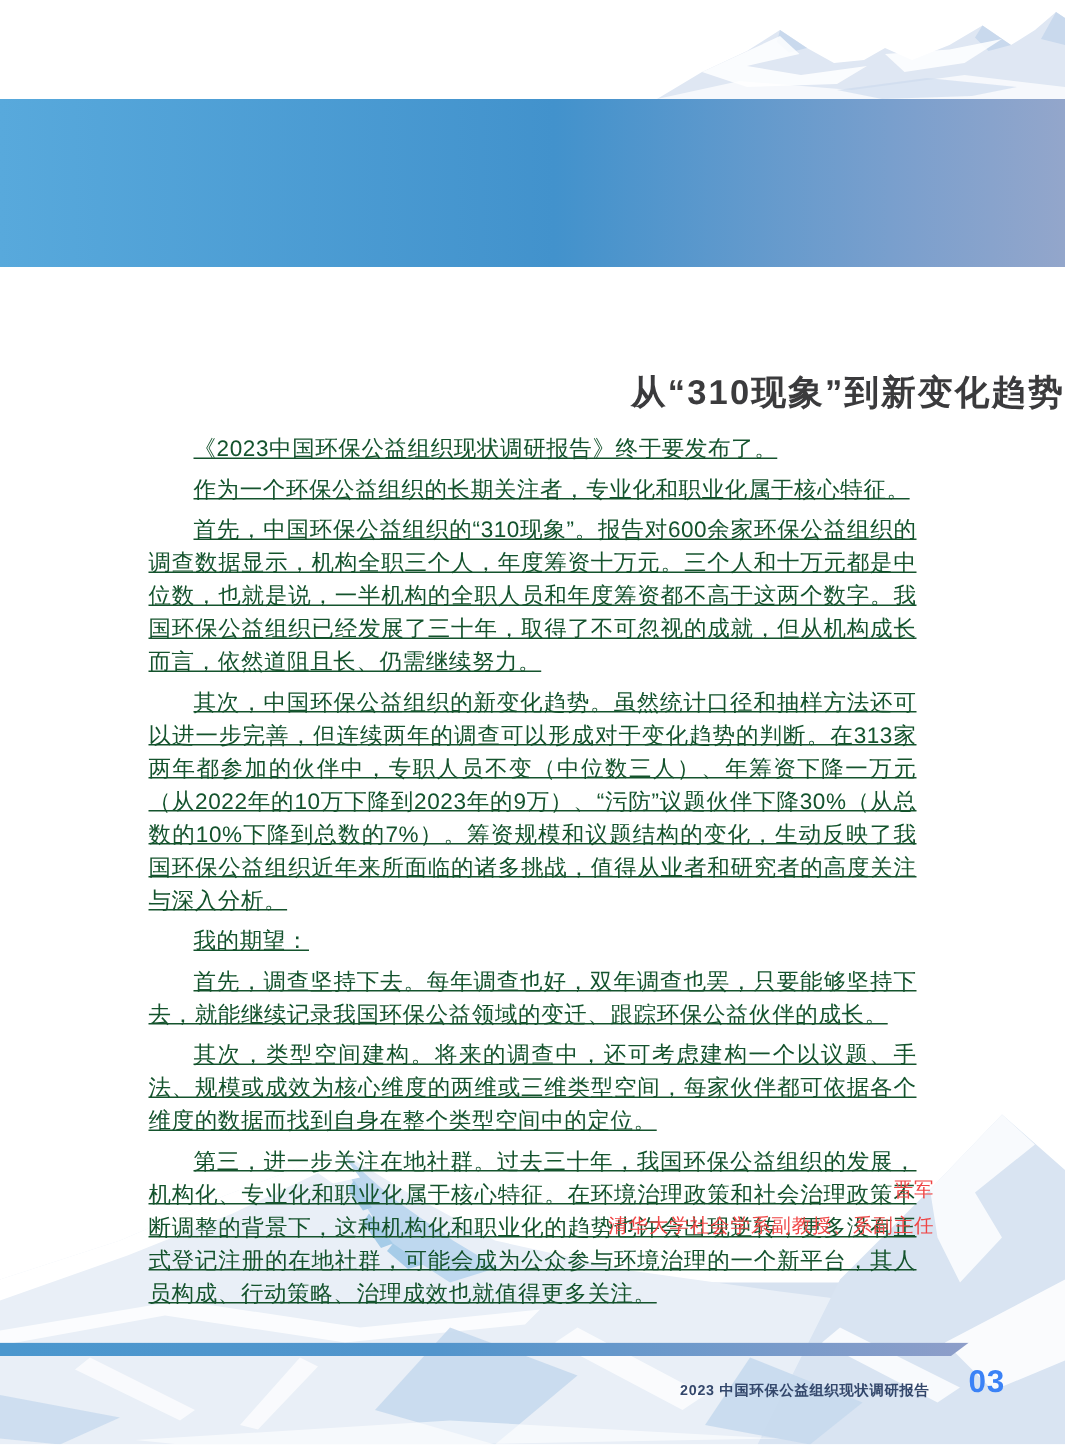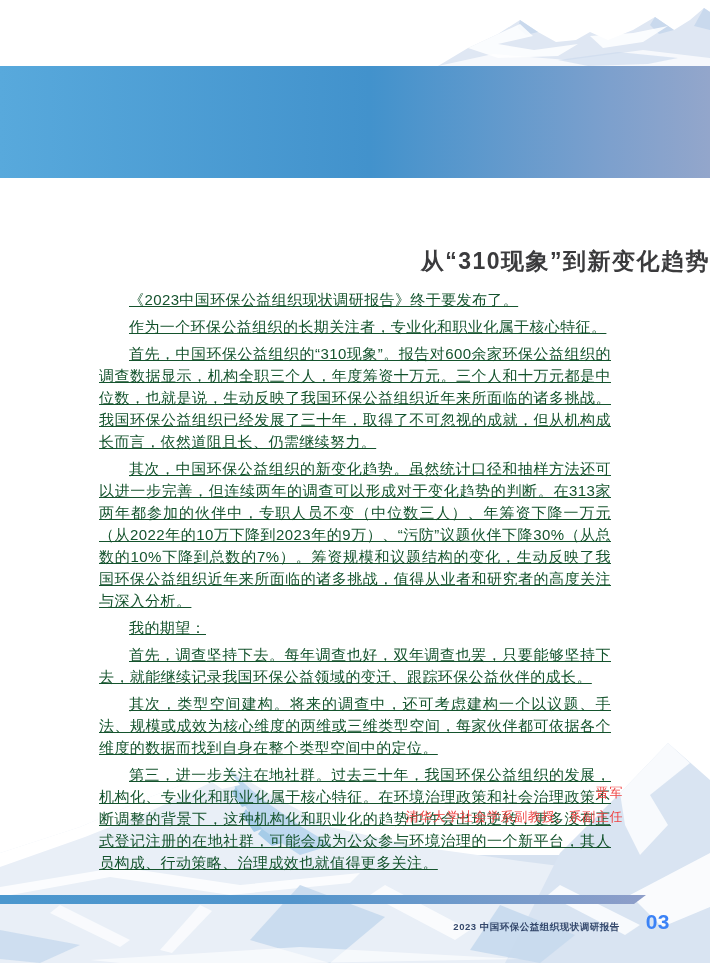--- a/index.html
+++ b/index.html
@@ -105,21 +105,21 @@
     <polygon fill="#ffffff" opacity="0.85" points="630,160 710,118 710,172 662,192"></polygon>
     <polygon fill="#c7d9ed" opacity="0.8" points="0,195 80,210 40,228 0,224"></polygon>
     <polygon fill="#ffffff" opacity="0.6" points="90,225 300,212 520,224 300,228 120,228"></polygon>
   </svg>
 
   <h1 class="doc-title">从“310现象”到新变化趋势</h1>
 
   <div class="article">
     <p>《2023中国环保公益组织现状调研报告》终于要发布了。</p>
     <p>作为一个环保公益组织的长期关注者，专业化和职业化属于核心特征。</p>
-    <p>首先，中国环保公益组织的“310现象”。报告对600余家环保公益组织的调查数据显示，机构全职三个人，年度筹资十万元。三个人和十万元都是中位数，也就是说，生动反映了我国环保公益组织近年来所面临的诸多挑战。我国环保公益组织已经发展了三十年，取得了不可忽视的成就，但从机构成长而言，依然道阻且长、仍需继续努力。</p>
+    <p>首先，中国环保公益组织的“310现象”。报告对600余家环保公益组织的调查数据显示，机构全职三个人，年度筹资十万元。三个人和十万元都是中位数，也就是说，一半机构的全职人员和年度筹资都不高于这两个数字。我国环保公益组织已经发展了三十年，取得了不可忽视的成就，但从机构成长而言，依然道阻且长、仍需继续努力。</p>
     <p>其次，中国环保公益组织的新变化趋势。虽然统计口径和抽样方法还可以进一步完善，但连续两年的调查可以形成对于变化趋势的判断。在313家两年都参加的伙伴中，专职人员不变（中位数三人）、年筹资下降一万元（从2022年的10万下降到2023年的9万）、“污防”议题伙伴下降30%（从总数的10%下降到总数的7%）。筹资规模和议题结构的变化，生动反映了我国环保公益组织近年来所面临的诸多挑战，值得从业者和研究者的高度关注与深入分析。</p>
     <p>我的期望：</p>
     <p>首先，调查坚持下去。每年调查也好，双年调查也罢，只要能够坚持下去，就能继续记录我国环保公益领域的变迁、跟踪环保公益伙伴的成长。</p>
     <p>其次，类型空间建构。将来的调查中，还可考虑建构一个以议题、手法、规模或成效为核心维度的两维或三维类型空间，每家伙伴都可依据各个维度的数据而找到自身在整个类型空间中的定位。</p>
     <p>第三，进一步关注在地社群。过去三十年，我国环保公益组织的发展，机构化、专业化和职业化属于核心特征。在环境治理政策和社会治理政策不断调整的背景下，这种机构化和职业化的趋势也许会出现逆转，更多没有正式登记注册的在地社群，可能会成为公众参与环境治理的一个新平台，其人员构成、行动策略、治理成效也就值得更多关注。</p>
   </div>
 
   <div class="signature">
     <div>晋军</div>
     <div>清华大学社会学系副教授、系副主任</div>

